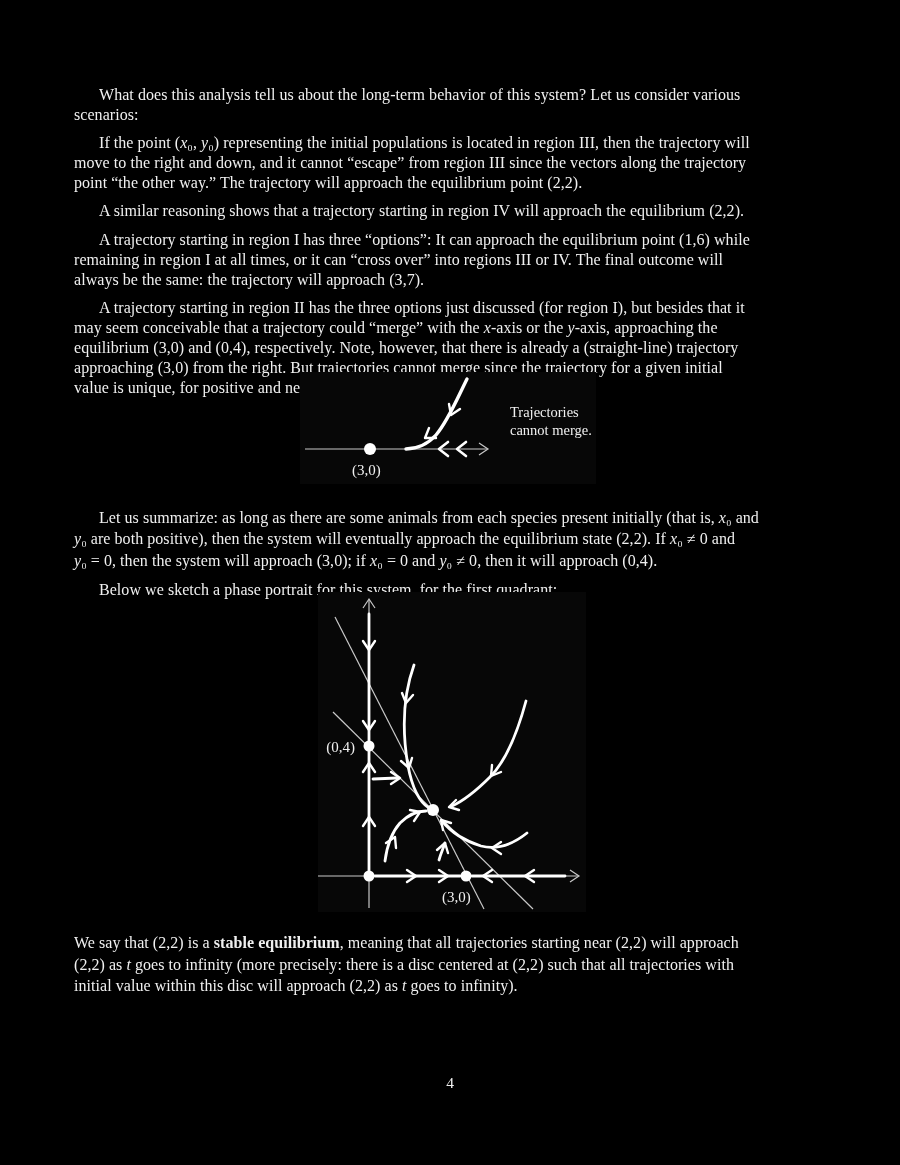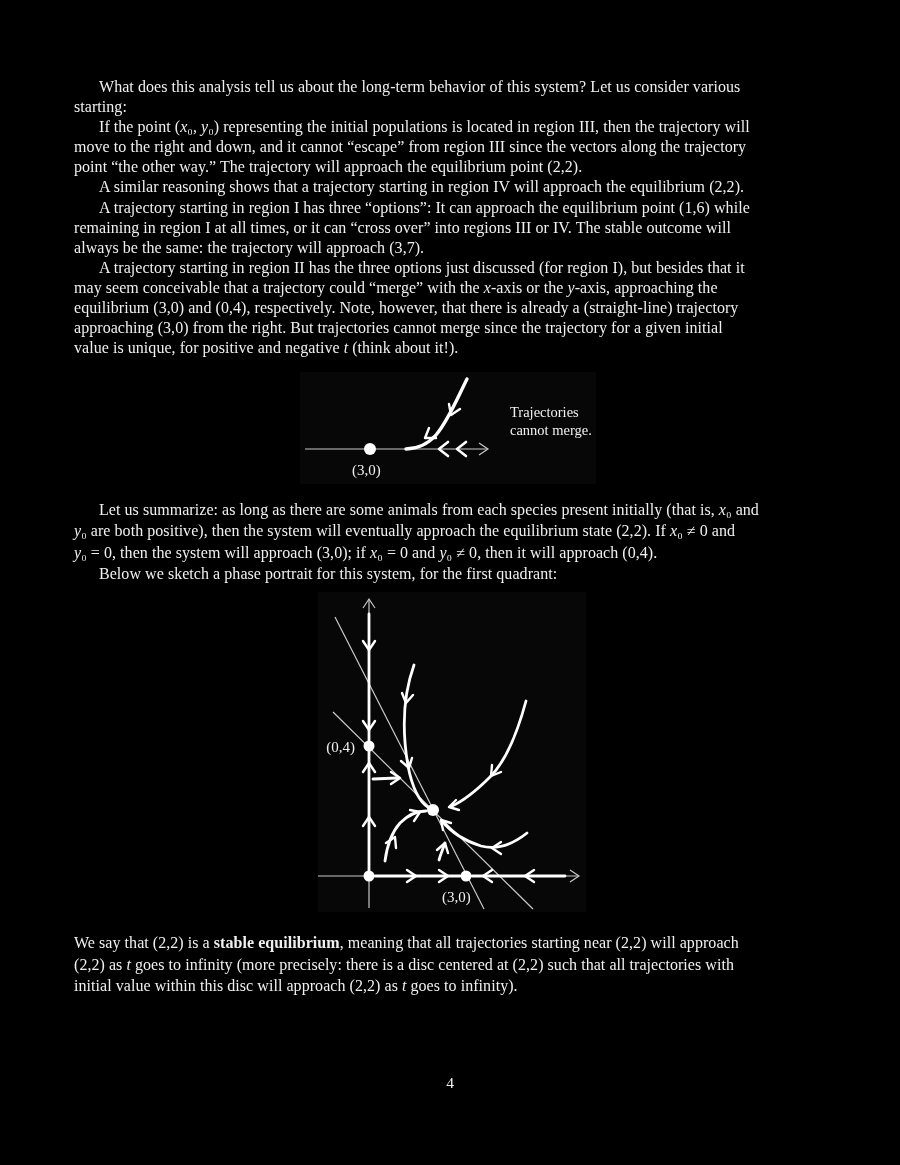--- a/index.html
+++ b/index.html
@@ -1,45 +1,45 @@
 <!DOCTYPE html>
 <html><head>
 <meta charset="utf-8">
 <style>
   html,body{margin:0;padding:0;background:#000;}
   .page{position:relative;width:900px;height:1165px;background:#000;overflow:hidden;
         font-family:"Liberation Serif","DejaVu Serif",serif;color:#f0f0f0;}
   .textblock{position:absolute;left:74px;width:764px;font-size:16px;letter-spacing:0.05px;}
   .textblock .line{white-space:nowrap;}
-  .textblock .line.indent{padding-left:25px;}
+  .textblock .line.indent{padding-left:25px;margin-top:8px;}
   .line i{font-style:italic;}
   .line b{font-weight:bold;}
   .fig{position:absolute;background:#070707;}
   .fig svg{display:block;}
   .figtext{fill:#f0f0f0;font-family:"Liberation Serif","DejaVu Serif",serif;}
   .pagenum{position:absolute;left:0;top:1074px;width:100%;text-align:center;font-size:15.5px;}
   .thin{stroke:#c9c9c9;stroke-width:1.2;fill:none;}
   .thick{stroke:#ffffff;stroke-width:2.8;fill:none;stroke-linecap:round;}
   .arrow{stroke:#ffffff;stroke-width:2.4;fill:none;stroke-linecap:round;stroke-linejoin:round;}
   .dot{fill:#ffffff;stroke:none;}
 </style>
 </head>
 <body>
 
 <div class="page">
 
   <div class="textblock" style="top: 77px; line-height: 20.1px;">
       <div class="line indent">What does this analysis tell us about the long-term behavior of this system? Let us consider various</div>
-      <div class="line">starting:</div>
+      <div class="line">scenarios:</div>
       <div class="line indent">If the point (<i>x</i>₀, <i>y</i>₀) representing the initial populations is located in region III, then the trajectory will</div>
       <div class="line">move to the right and down, and it cannot “escape” from region III since the vectors along the trajectory</div>
       <div class="line">point “the other way.” The trajectory will approach the equilibrium point (2,2).</div>
       <div class="line indent">A similar reasoning shows that a trajectory starting in region IV will approach the equilibrium (2,2).</div>
       <div class="line indent">A trajectory starting in region I has three “options”: It can approach the equilibrium point (1,6) while</div>
-      <div class="line">remaining in region I at all times, or it can “cross over” into regions III or IV. The stable outcome will</div>
+      <div class="line">remaining in region I at all times, or it can “cross over” into regions III or IV. The final outcome will</div>
       <div class="line">always be the same: the trajectory will approach (3,7).</div>
       <div class="line indent">A trajectory starting in region II has the three options just discussed (for region I), but besides that it</div>
       <div class="line">may seem conceivable that a trajectory could “merge” with the <i>x</i>-axis or the <i>y</i>-axis, approaching the</div>
       <div class="line">equilibrium (3,0) and (0,4), respectively. Note, however, that there is already a (straight-line) trajectory</div>
       <div class="line">approaching (3,0) from the right. But trajectories cannot merge since the trajectory for a given initial</div>
       <div class="line">value is unique, for positive and negative <i>t</i> (think about it!).</div>
     </div>
   <div class="textblock" style="top: 499px; line-height: 21.4px;">
       <div class="line indent">Let us summarize: as long as there are some animals from each species present initially (that is, <i>x</i>₀ and</div>
       <div class="line"><i>y</i>₀ are both positive), then the system will eventually approach the equilibrium state (2,2). If <i>x</i>₀ ≠ 0 and</div>

